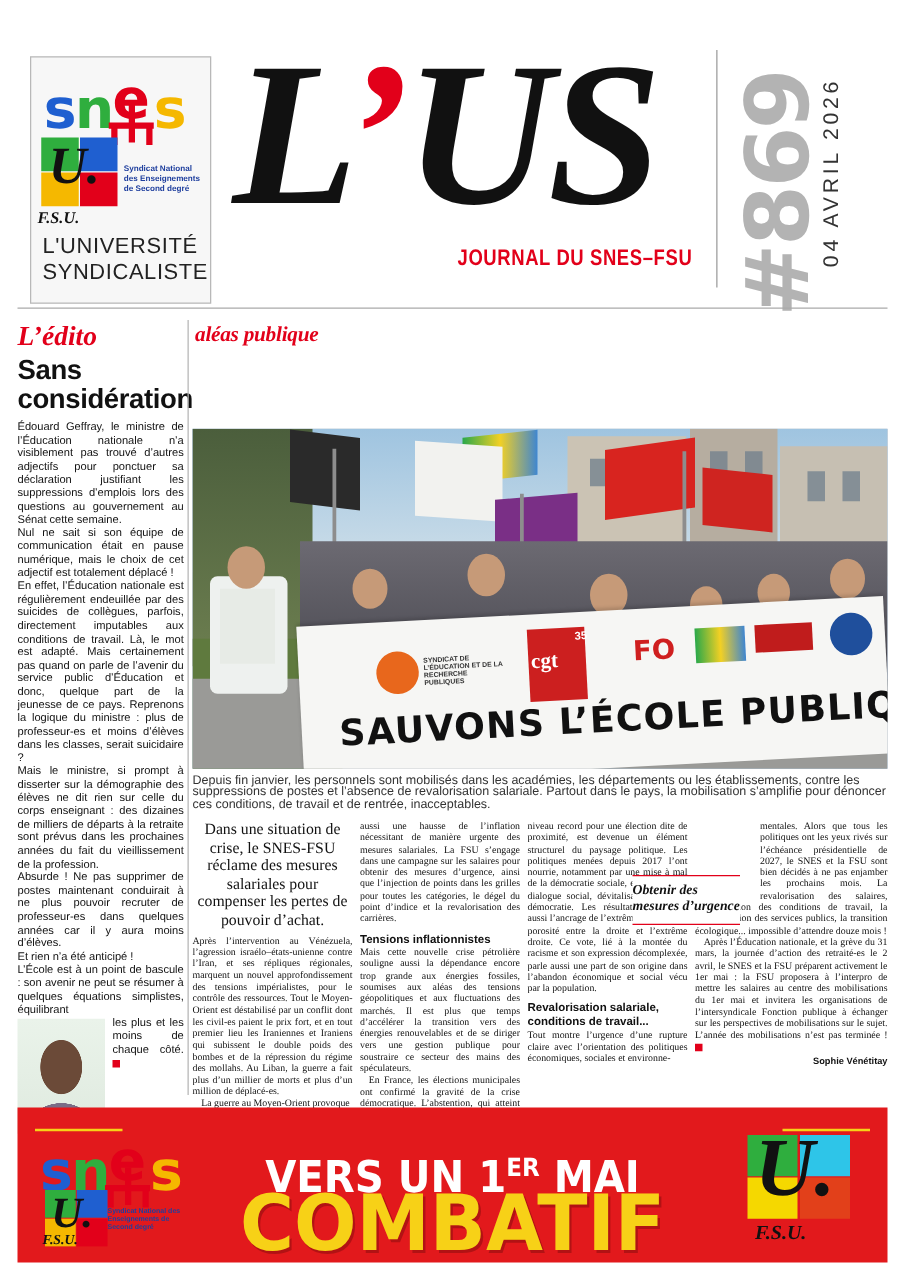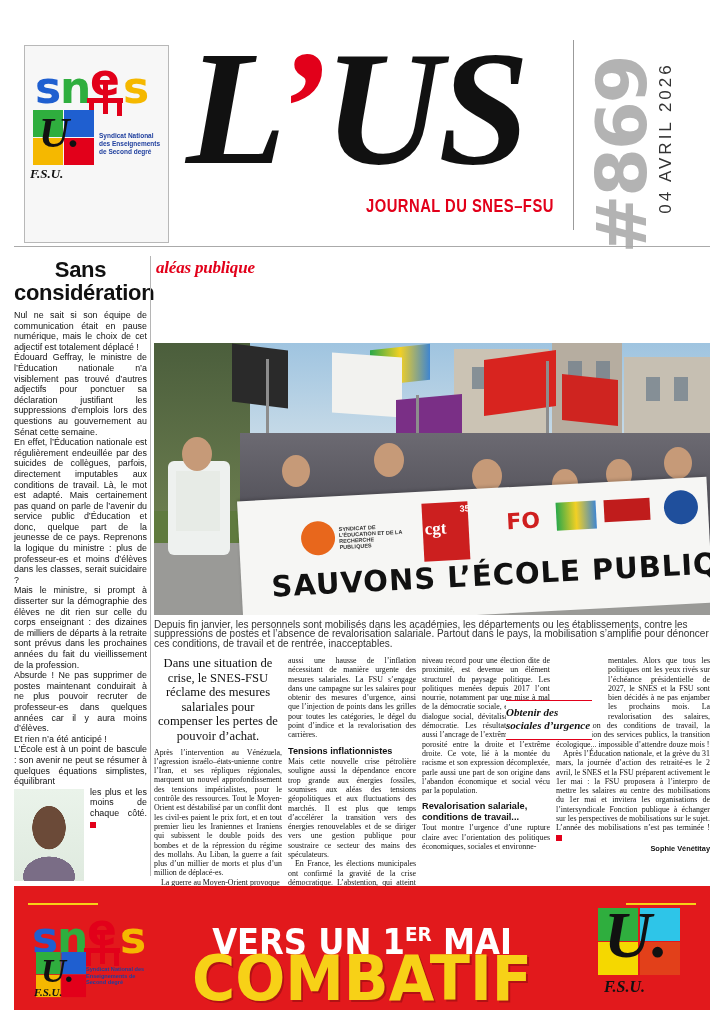--- a/index.html
+++ b/index.html
@@ -38,21 +38,21 @@
   .vrule{position:absolute;left:573px;top:40px;width:1px;height:190px;background:#9b9b9b;}
   .issue{position:absolute;left:560px;top:36px;width:90px;height:200px;}
   .issue span{position:absolute;left:-36px;top:78px;font-size:70px;font-weight:bold;color:#b3b3b3;font-family:"DejaVu Sans",sans-serif;transform:rotate(-90deg);transform-origin:center center;white-space:nowrap;letter-spacing:-2px;}
   .dateblk{position:absolute;left:648px;top:40px;width:40px;height:195px;}
   .dateblk span{position:absolute;left:-58px;top:88px;font-size:17px;letter-spacing:3px;color:#333;transform:rotate(-90deg);transform-origin:center center;white-space:nowrap;}
   .mast-rule{position:absolute;left:14px;top:246px;width:696px;height:1px;background:#aaa;}
 
   
   .edito{position:absolute;left:14px;top:256px;width:133px;height:625px;}
   .edito-title{font-family:"Liberation Serif",serif;font-style:italic;font-weight:bold;font-size:22px;color:#e2001a;margin:0 0 2px 0;}
-  .edito-head{font-size:22px;line-height:23px;font-weight:bold;color:#111;margin:2px 0 6px 0;letter-spacing:-.3px;text-align:center;}
+  .edito-head{font-size:22px;line-height:23px;font-weight:bold;color:#111;margin:2px 0 6px 0;letter-spacing:-.3px;}
   .edito-lead{font-style:italic;font-size:8.6px;line-height:10.4px;color:#222;text-align:justify;margin:0;}
   .edito-body{font-size:8.9px;line-height:10.6px;color:#111;text-align:justify;margin:0;}
   .edito-portrait{float:left;width:70px;height:92px;margin:2px 6px 2px 0;
      background:
        radial-gradient(ellipse 17px 22px at 50% 42%, #6b4a38 0 97%, rgba(0,0,0,0) 100%),
        radial-gradient(ellipse 26px 20px at 50% 95%, #7a6d86 0 99%, rgba(0,0,0,0) 100%),
        linear-gradient(#eaf3ea,#dfeadf);
      border:0;}
   .edito-byline{clear:both;font-size:7.4px;line-height:9px;font-weight:bold;color:#111;text-align:right;padding-top:3px;}
   .sq{display:inline-block;width:6px;height:6px;background:#e2001a;vertical-align:-1px;}
@@ -160,39 +160,41 @@
       </div>
       <div class="fsu-mini">
         <i class="q q1"></i>
         <i class="q q2"></i>
         <i class="q q3"></i>
         <i class="q q4"></i>
         <span class="uu">U.</span>
       </div>
       <div class="fsu-label">F.S.U.</div>
       <div class="syndicat-lines">Syndicat National des Enseignements de Second degré</div>
+      <div class="univ-line">L'UNIVERSITÉ SYNDICALISTE</div>
     </div>
 
     <div class="lus"><span>L</span><span class="apo">’</span><span>US</span></div>
     <div class="journal">JOURNAL DU SNES–FSU</div>
 
     <i class="vrule"></i>
     <div class="issue">
         <span>#869</span>
       </div>
     <div class="dateblk">
         <span>04 AVRIL 2026</span>
       </div>
     <i class="mast-rule"></i>
   </div>
 
   <div class="edito">
+    <div class="edito-title">L’édito</div>
     <div class="edito-head">Sans considération</div>
+    <p class="edito-body">Édouard Geffray, le ministre de l’Éducation nationale n’a visiblement pas trouvé d’autres adjectifs pour ponctuer sa déclaration justifiant les suppressions d’emplois lors des questions au gouvernement au Sénat cette semaine.</p>
     <p class="edito-body">Nul ne sait si son équipe de communication était en pause numérique, mais le choix de cet adjectif est totalement déplacé !</p>
-    <p class="edito-body">Édouard Geffray, le ministre de l’Éducation nationale n’a visiblement pas trouvé d’autres adjectifs pour ponctuer sa déclaration justifiant les suppressions d’emplois lors des questions au gouvernement au Sénat cette semaine.</p>
     <p class="edito-body">En effet, l’Éducation nationale est régulièrement endeuillée par des suicides de collègues, parfois, directement imputables aux conditions de travail. Là, le mot est adapté. Mais certainement pas quand on parle de l’avenir du service public d’Éducation et donc, quelque part de la jeunesse de ce pays. Reprenons la logique du ministre : plus de professeur-es et moins d’élèves dans les classes, serait suicidaire ?</p>
     <p class="edito-body">Mais le ministre, si prompt à disserter sur la démographie des élèves ne dit rien sur celle du corps enseignant : des dizaines de milliers de départs à la retraite sont prévus dans les prochaines années du fait du vieillissement de la profession.</p>
     <p class="edito-body">Absurde ! Ne pas supprimer de postes maintenant conduirait à ne plus pouvoir recruter de professeur-es dans quelques années car il y aura moins d’élèves.</p>
     <p class="edito-body">Et rien n’a été anticipé !</p>
     <p class="edito-body">L’École est à un point de bascule : son avenir ne peut se résumer à quelques équations simplistes, équilibrant</p>
     <div class="edito-portrait"></div>
     <p class="edito-body"><span>les plus et les moins de chaque côté.</span> <i class="sq"></i></p>
     <div class="edito-byline">
       <div>Sophie Vénétitay,</div>
       <div>secrétaire générale</div>
@@ -275,21 +277,21 @@
       <div class="subhead">Revalorisation salariale, conditions de travail...</div>
       <p class="ptext">Tout montre l’urgence d’une rupture claire avec l’orientation des politiques économiques, sociales et environne-</p>
     </div>
 
     <div class="col c4">
       <p class="ptext"><span class="wrapbox"></span><span>mentales. Alors que tous les politiques ont les yeux rivés sur l’échéance présidentielle de 2027, le SNES et la FSU sont bien décidés à ne pas enjamber les prochains mois. La revalorisation des salaires, l’amélioration des conditions de travail, la reconstruction des services publics, la transition écologique... impossible d’attendre douze mois !</span></p>
       <p class="ptext ind"><span>Après l’Éducation nationale, et la grève du 31 mars, la journée d’action des retraité-es le 2 avril, le SNES et la FSU préparent activement le 1er mai : la FSU proposera à l’interpro de mettre les salaires au centre des mobilisations du 1er mai et invitera les organisations de l’intersyndicale Fonction publique à échanger sur les perspectives de mobilisations sur le sujet. L’année des mobilisations n’est pas terminée !</span> <i class="sq"></i></p>
       <div class="byline4">Sophie Vénétitay</div>
     </div>
 
-    <div class="pull">Obtenir des sociales d’urgence</div>
+    <div class="pull">Obtenir des mesures d’urgence</div>
   </div>
 
   <div class="bottom">
     <i class="b-rule l"></i>
     <i class="b-rule r"></i>
     <div class="b-mid"><span>VERS UN 1</span><sup>ER</sup><span> MAI</span></div>
     <div class="b-big">COMBATIF</div>
 
     <div class="b-snes">
       <div class="snes-word">

